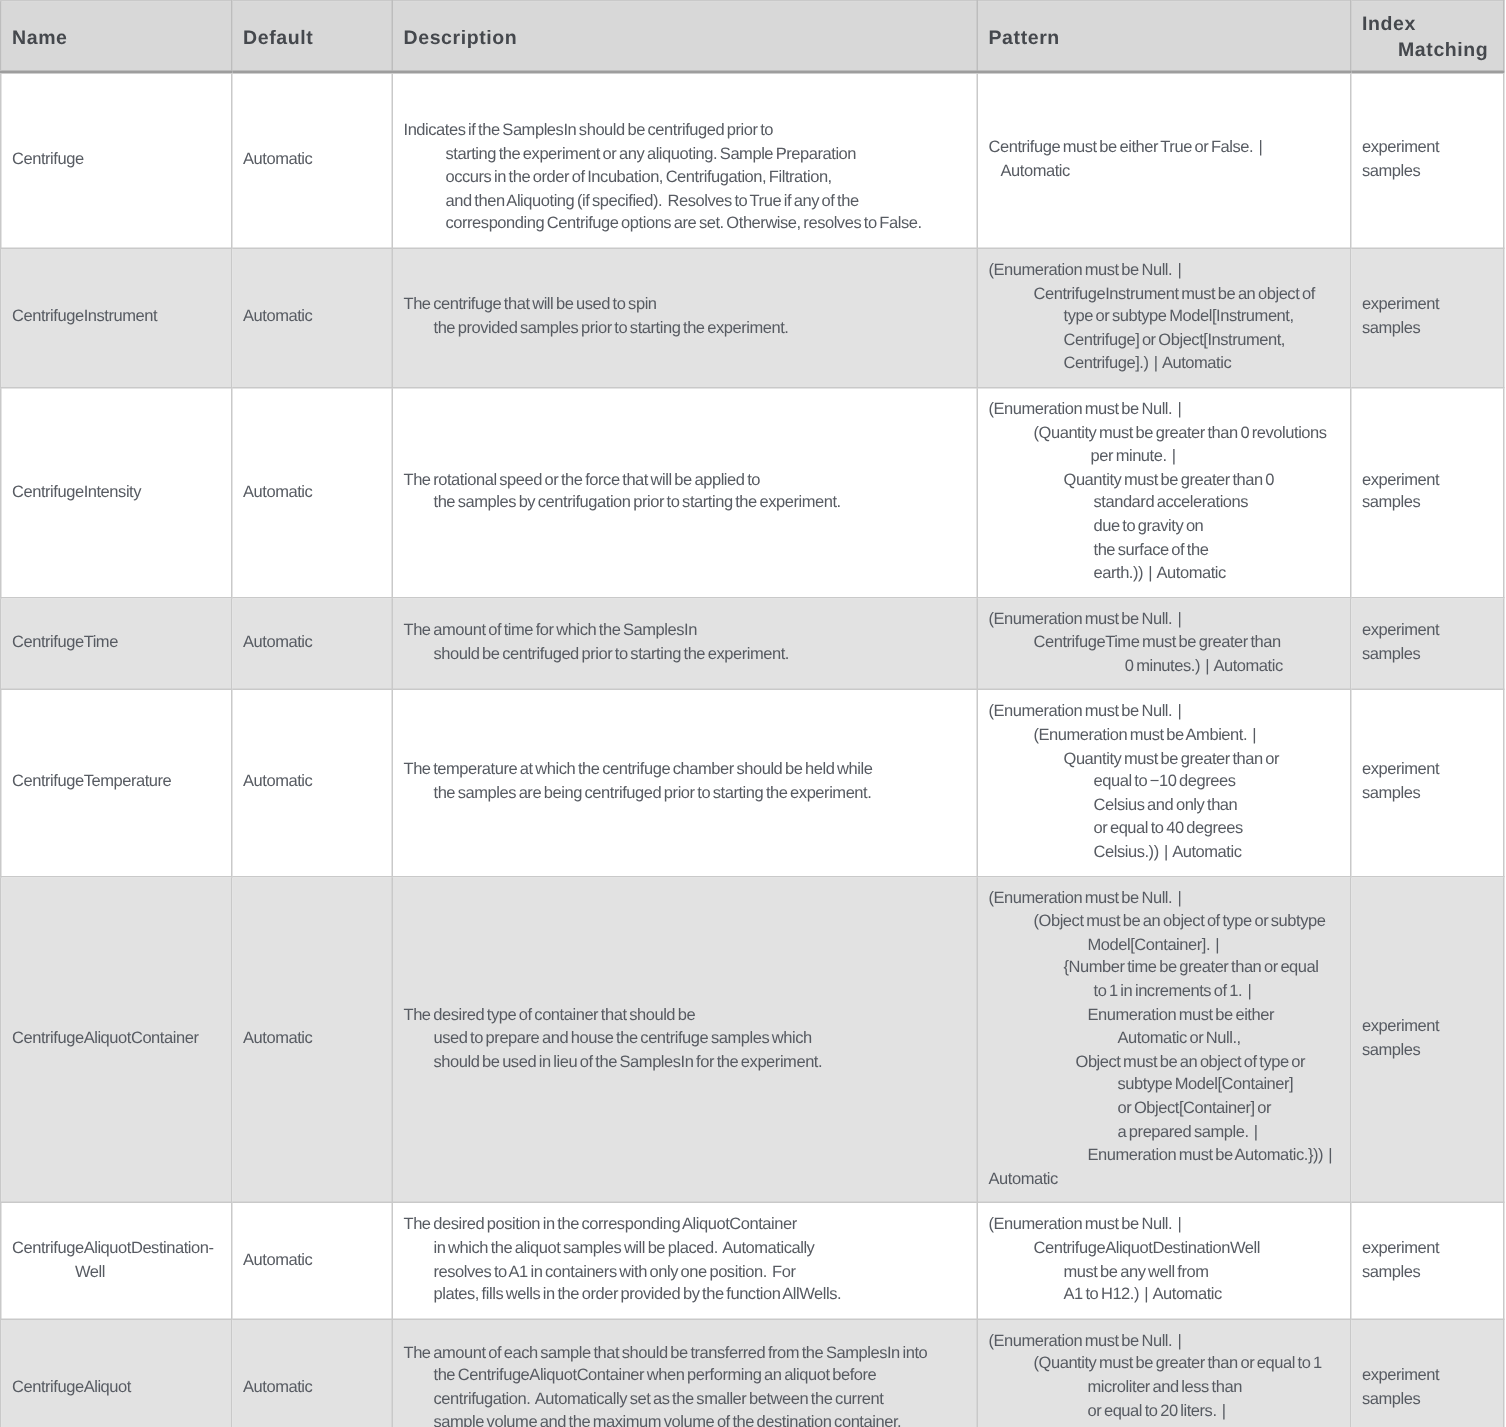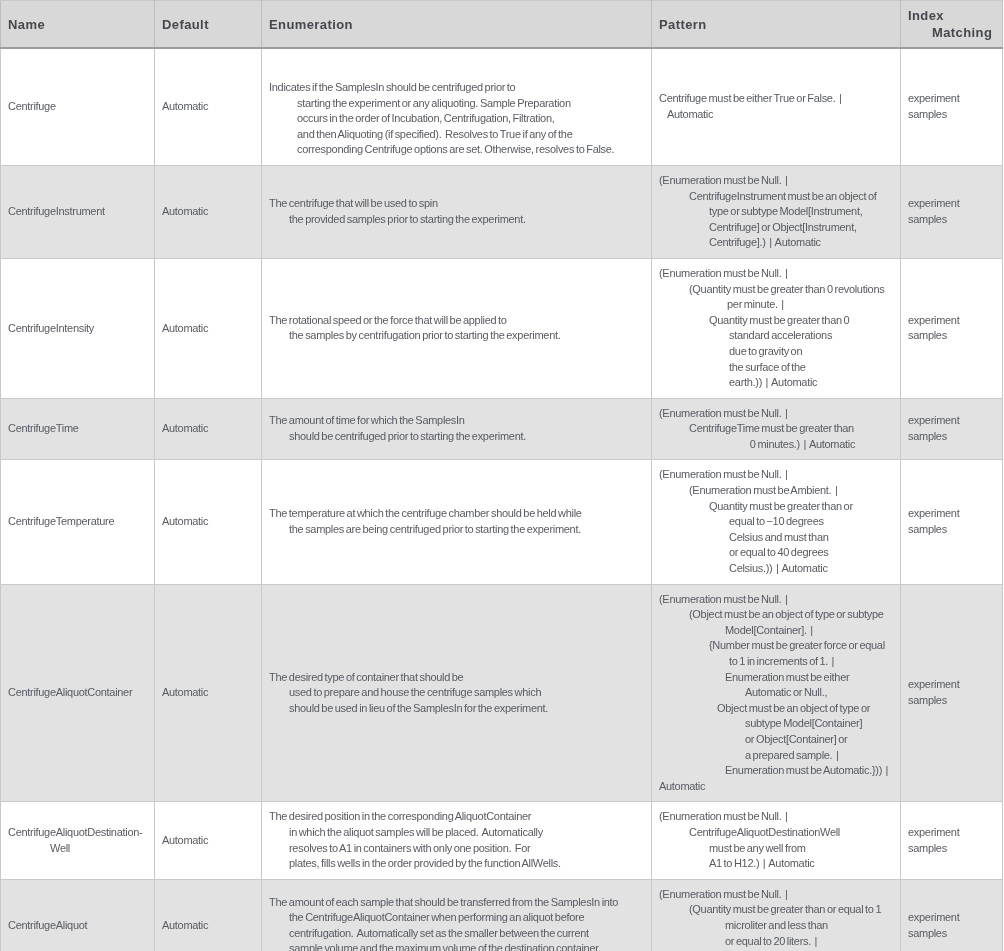--- a/index.html
+++ b/index.html
@@ -36,21 +36,21 @@
     <col class="c-name">
       <col class="c-default">
       <col class="c-desc">
       <col class="c-pattern">
       <col class="c-index">
   </colgroup>
   <thead>
     <tr>
       <th>Name</th>
       <th>Default</th>
-      <th>Enumeration</th>
+      <th>Description</th>
       <th>Pattern</th>
       <th>
         <div class="line">Index</div>
         <div class="line" style="padding-left:24px">Matching</div>
       </th>
     </tr>
   </thead>
   <tbody>
       <tr class="plain">
         <td>
@@ -150,21 +150,21 @@
         </td>
         <td>
           <div class="line" style="padding-left: 0px;">The temperature at which the centrifuge chamber should be held while</div>
           <div class="line" style="padding-left: 20px;">the samples are being centrifuged prior to starting the experiment.</div>
         </td>
         <td>
           <div class="line" style="padding-left: 0px;">(Enumeration must be Null.  |</div>
           <div class="line" style="padding-left: 30px;">(Enumeration must be Ambient.  |</div>
           <div class="line" style="padding-left: 50px;">Quantity must be greater than or</div>
           <div class="line" style="padding-left: 70px;">equal to −10 degrees</div>
-          <div class="line" style="padding-left: 70px;">Celsius and must than</div>
+          <div class="line" style="padding-left: 70px;">Celsius and only than</div>
           <div class="line" style="padding-left: 70px;">or equal to 40 degrees</div>
           <div class="line" style="padding-left: 70px;">Celsius.))  |  Automatic</div>
         </td>
         <td>
           <div class="line" style="padding-left: 0px;">experiment samples</div>
         </td>
       </tr>
       <tr class="shaded">
         <td>
           <div class="line" style="padding-left: 0px;">CentrifugeAliquotContainer</div>
@@ -174,21 +174,21 @@
         </td>
         <td>
           <div class="line" style="padding-left: 0px;">The desired type of container that should be</div>
           <div class="line" style="padding-left: 20px;">used to prepare and house the centrifuge samples which</div>
           <div class="line" style="padding-left: 20px;">should be used in lieu of the SamplesIn for the experiment.</div>
         </td>
         <td>
           <div class="line" style="padding-left: 0px;">(Enumeration must be Null.  |</div>
           <div class="line" style="padding-left: 30px;">(Object must be an object of type or subtype</div>
           <div class="line" style="padding-left: 66px;">Model[Container].  |</div>
-          <div class="line" style="padding-left: 50px;">{Number must be greater force or equal</div>
+          <div class="line" style="padding-left: 50px;">{Number time be greater than or equal</div>
           <div class="line" style="padding-left: 70px;">to 1 in increments of 1.  |</div>
           <div class="line" style="padding-left: 66px;">Enumeration must be either</div>
           <div class="line" style="padding-left: 86px;">Automatic or Null.,</div>
           <div class="line" style="padding-left: 58px;">Object must be an object of type or</div>
           <div class="line" style="padding-left: 86px;">subtype Model[Container]</div>
           <div class="line" style="padding-left: 86px;">or Object[Container] or</div>
           <div class="line" style="padding-left: 86px;">a prepared sample.  |</div>
           <div class="line" style="padding-left: 66px;">Enumeration must be Automatic.}))  |</div>
           <div class="line" style="padding-left: 0px;">Automatic</div>
         </td>

